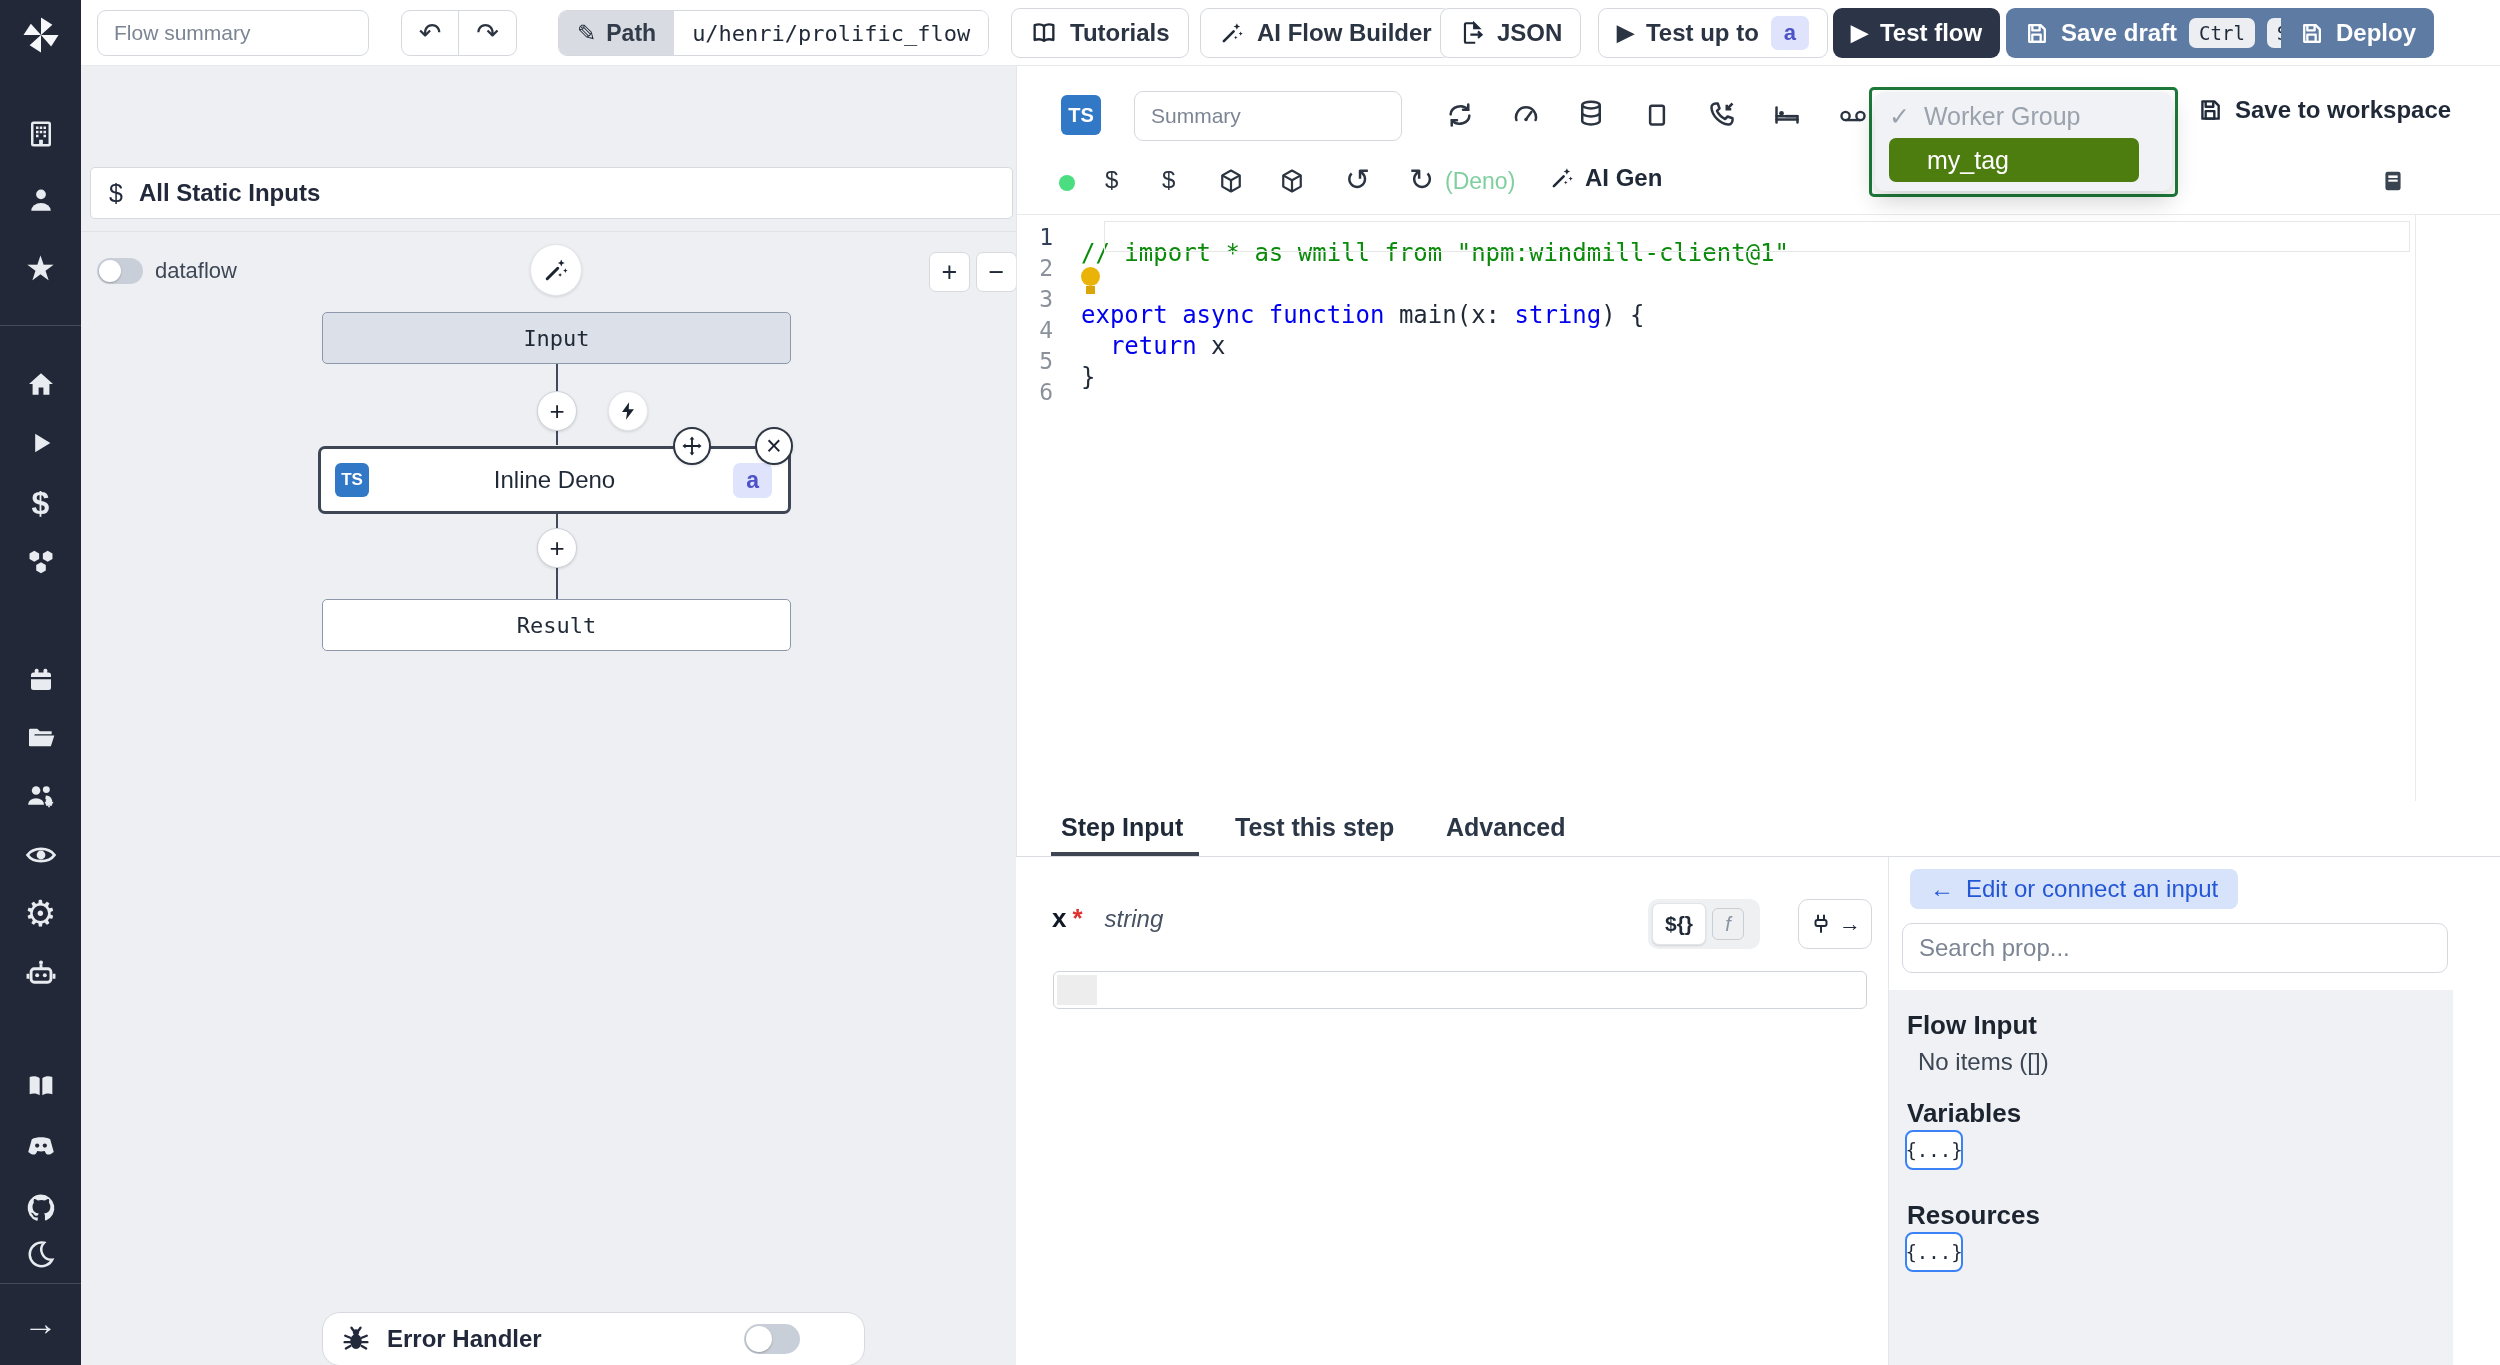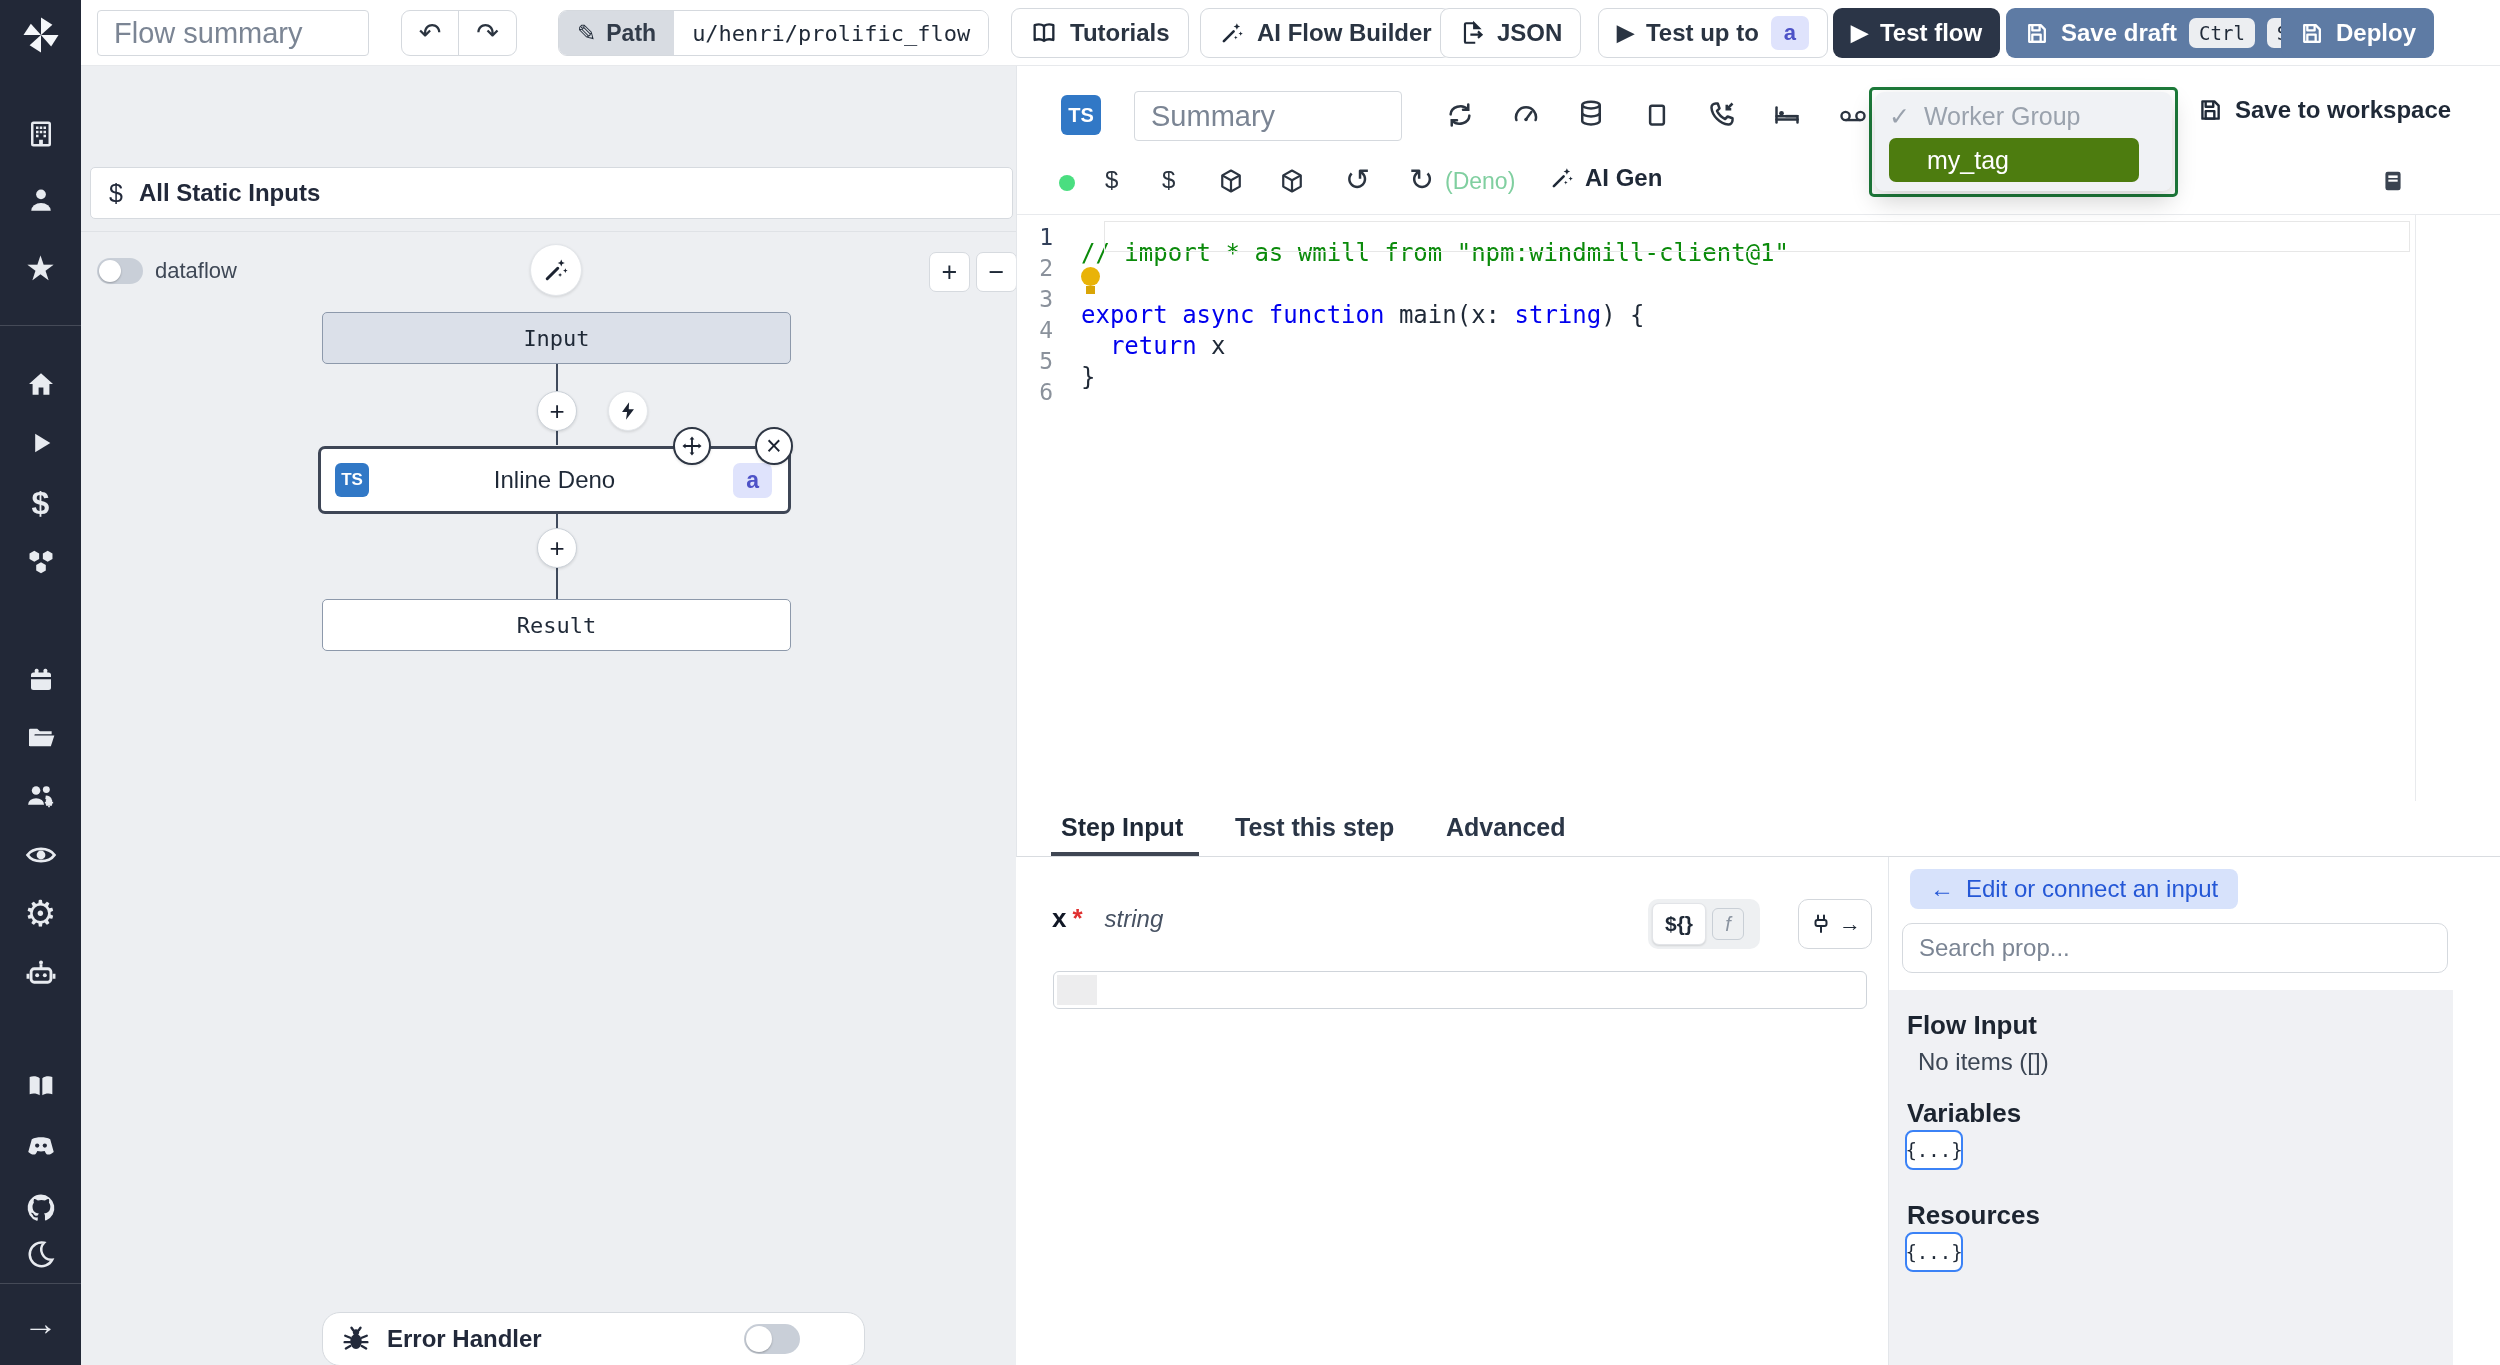--- a/index.html
+++ b/index.html
@@ -12,21 +12,21 @@
 
   
   #sidebar { left:0; top:0; width:81px; height:1365px; background:#222837; }
   .side-item { position:absolute; left:0; width:81px; height:56px; display:flex; align-items:center; justify-content:center; color:#e8ebf0; cursor:pointer; }
   .side-item .glyph { font-size:30px; line-height:1; }
   .side-div { position:absolute; left:0; width:81px; height:1px; background:rgba(255,255,255,.16); }
 
   
   #topbar { left:81px; top:0; width:2419px; height:66px; background:#fff; border-bottom:1px solid #e7e9ec; }
   .tb { position:absolute; top:8px; height:50px; display:flex; align-items:center; gap:12px; background:#fff; border:1px solid #d5d9de; border-radius:9px; padding:0 18px; font-size:24px; font-weight:600; color:#2a3442; cursor:pointer; }
-  input.textbox { border:1px solid #d5d9de; border-radius:4px; font-size:29px; color:#1f2937; padding:0 16px; outline:none; font-family:"Liberation Sans", sans-serif; }
+  input.textbox { border:1px solid #d5d9de; border-radius:9px; font-size:21px; color:#1f2937; padding:0 16px; outline:none; font-family:"Liberation Sans", sans-serif; }
   input.textbox::placeholder { color:#7b8594; }
   .seg { display:flex; align-items:stretch; border:1px solid #d5d9de; border-radius:9px; overflow:hidden; }
   .seg > div { display:flex; align-items:center; justify-content:center; }
   .badge-a { background:#dfe3fc; color:#4d52c7; border-radius:7px; font-weight:600; font-size:22px; padding:4px 13px; }
   .btn-dark { background:#2b3547; color:#fff; border:none; }
   .btn-steel { background:#5e7ba4; color:#fff; border:none; }
   .kbd { background:#eceef1; color:#1f2937; font-family:"DejaVu Sans Mono", monospace; font-size:19px; border-radius:7px; padding:4px 10px; font-weight:400; }
 
   
   #flowpanel { left:81px; top:66px; width:935px; height:1299px; background:#edeff2; }

